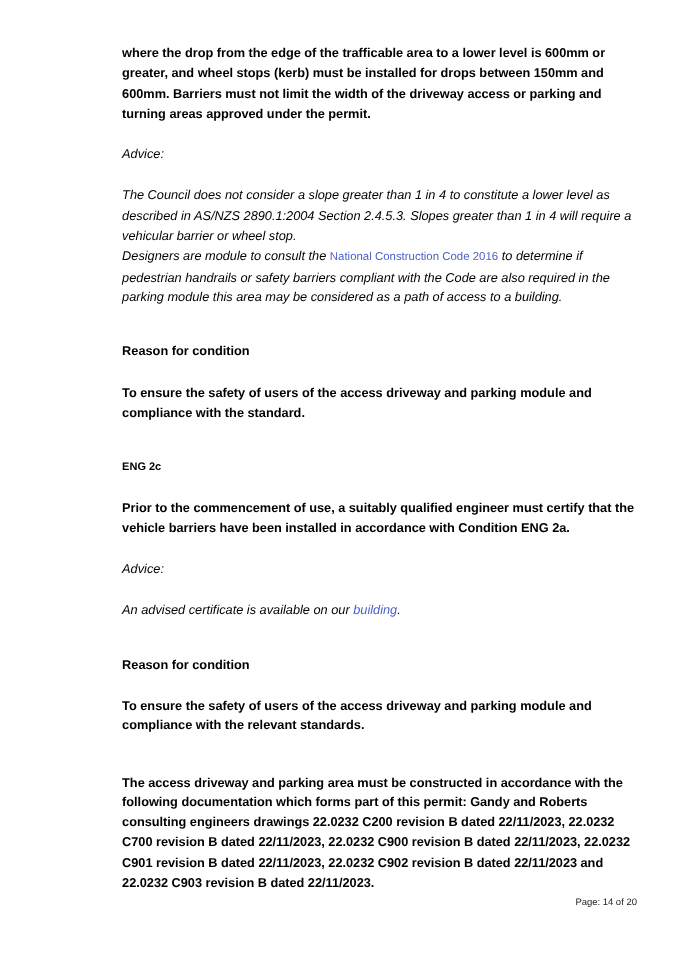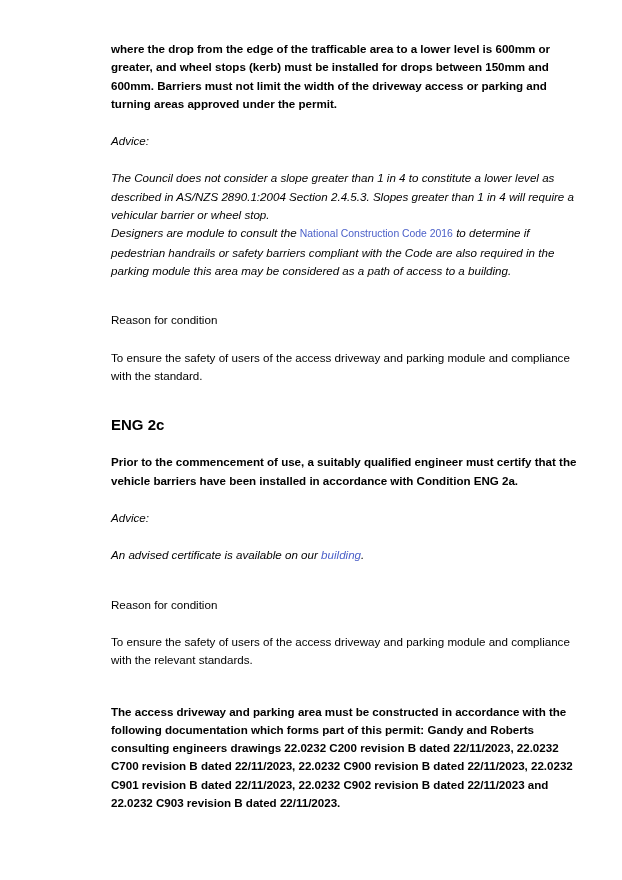--- a/index.html
+++ b/index.html
@@ -38,26 +38,26 @@
   }
   p.tight { margin-bottom: 0; }
   .bold {
     font-weight: bold;
     letter-spacing: -0.02px;
   }
   .italic {
     font-style: italic;
   }
   .regular {
-    font-weight: normal;
+    font-weight: bold;
     font-style: normal;
   }
   .heading {
     font-weight: bold;
-    font-size: 15px;
+    font-size: 10px;
     line-height: 18.3px;
     margin: 0 0 17px 0;
   }
   .link {
     color: #4a5fc8;
     font-style: normal;
     font-size: 10.4px;
   }
   .link-italic {
     color: #4a5fc8;
@@ -129,14 +129,15 @@
 
     <div class="gap-md"></div>
 
 
     <div class="gap-sm"></div>
 
     <p class="bold">The access driveway and parking area must be constructed in accordance with the following documentation which forms part of this permit: Gandy and Roberts consulting engineers drawings 22.0232 C200 revision B dated 22/11/2023, 22.0232 C700 revision B dated 22/11/2023, 22.0232 C900 revision B dated 22/11/2023, 22.0232 C901 revision B dated 22/11/2023, 22.0232 C902 revision B dated 22/11/2023 and 22.0232 C903 revision B dated 22/11/2023.</p>
 
   </div>
 
+  <div class="footer">Page: 14 of 20</div>
 
 </div>
 
 </body></html>

